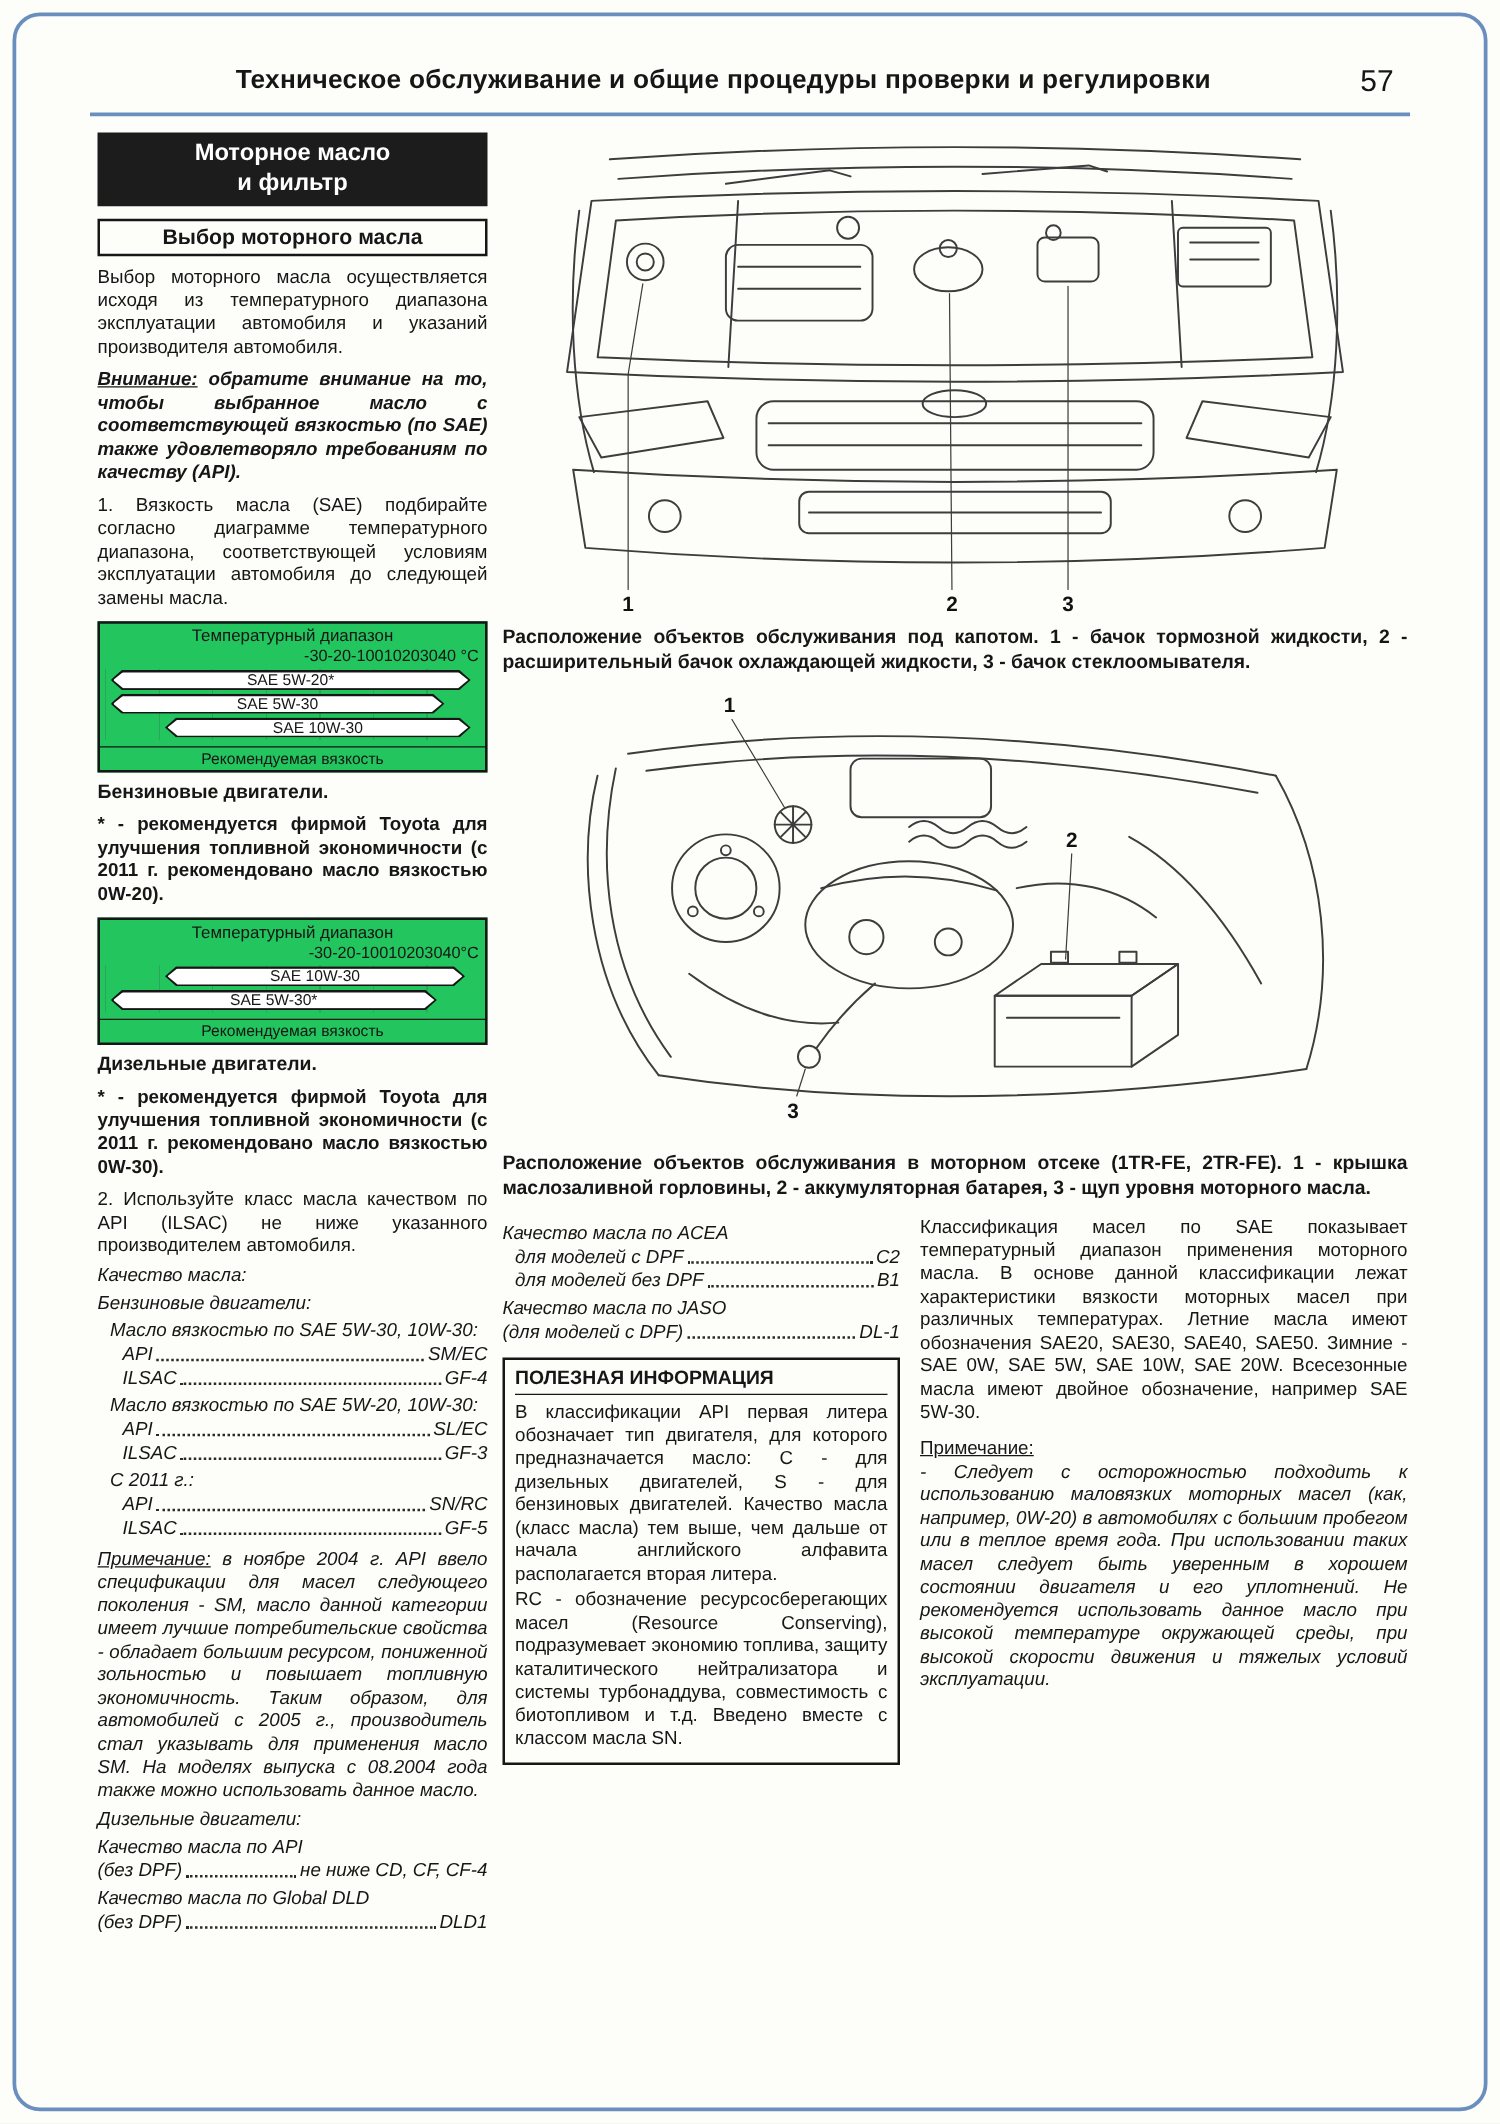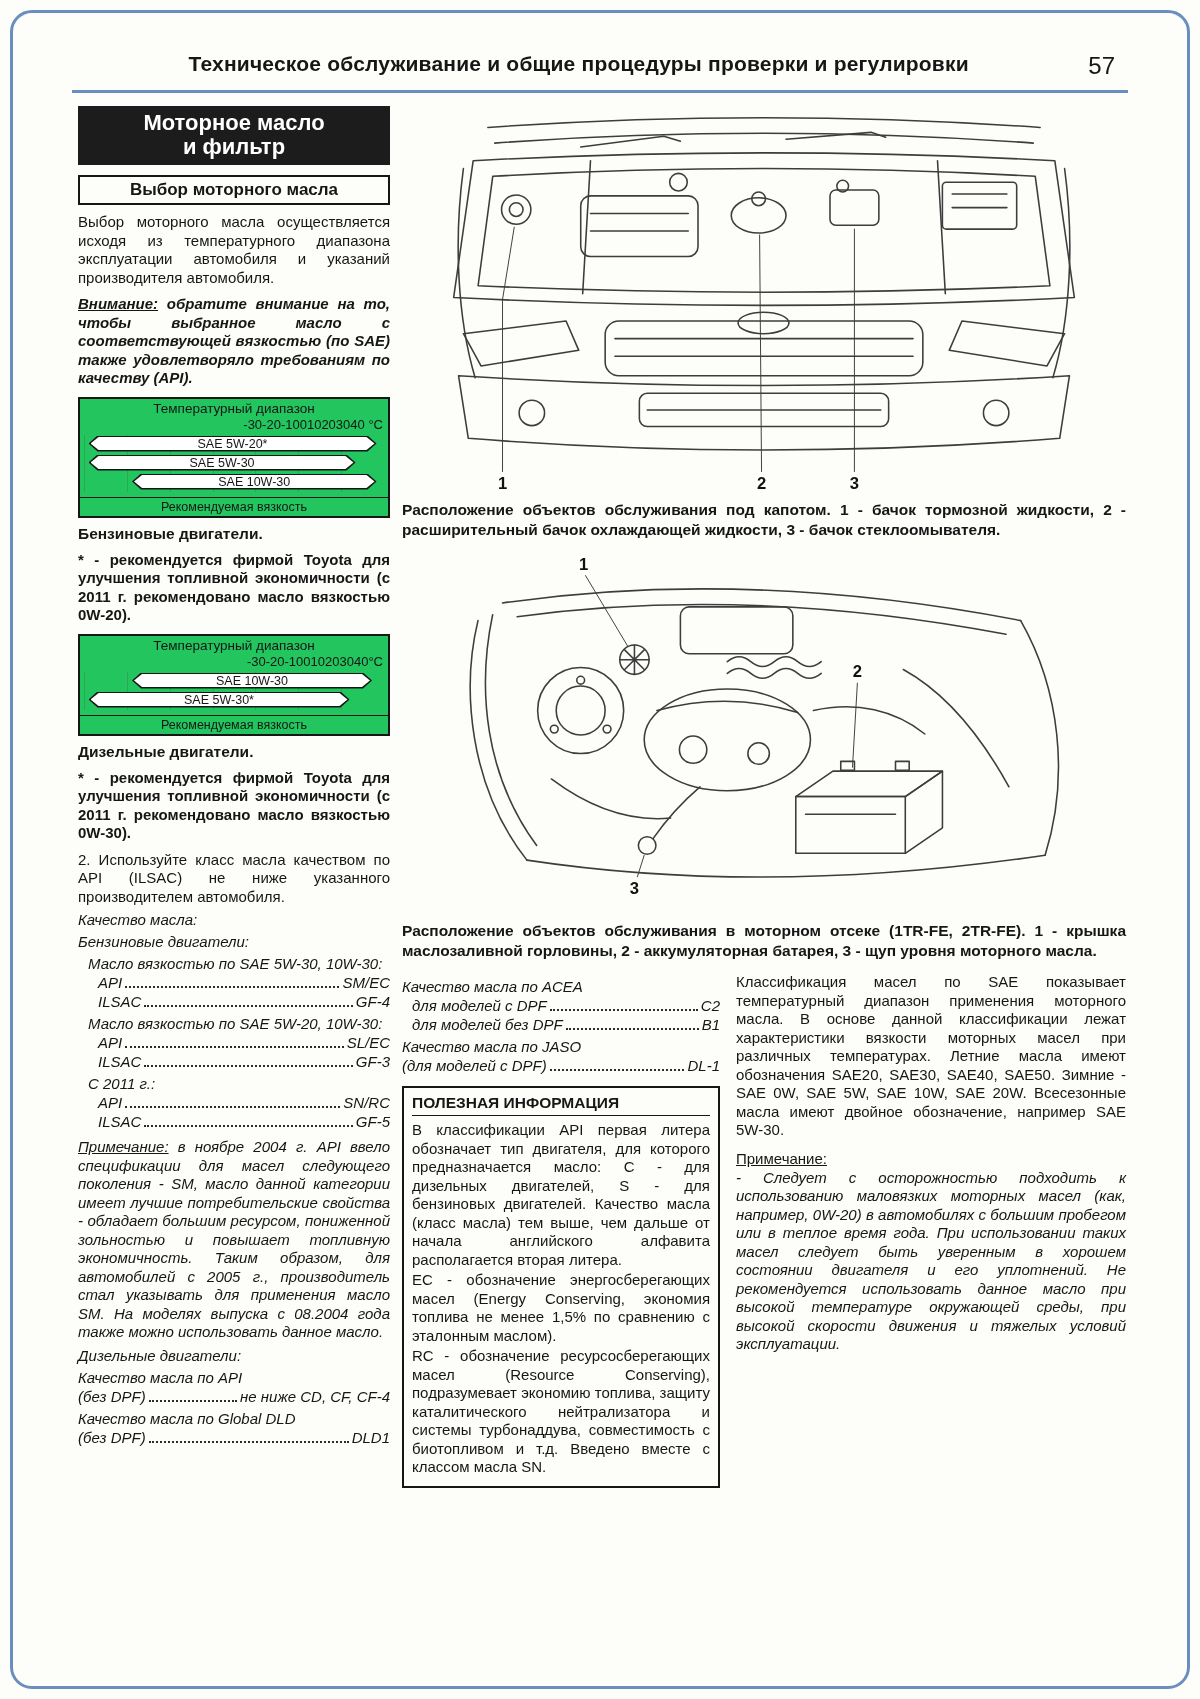--- a/index.html
+++ b/index.html
@@ -12,21 +12,21 @@
   .frame { position:absolute; inset:10px; border:3px solid #6a8fbe; border-radius:22px; pointer-events:none; }
 
   .pg-header { position:absolute; top:52px; left:85px; right:85px; display:flex; align-items:flex-start; }
   .pg-title { flex:1; text-align:center; font-weight:bold; font-size:21px; letter-spacing:.2px; }
   .pg-num { font-weight:normal; font-size:24px; margin-left:16px; }
   .pg-rule { position:absolute; top:90px; left:72px; right:72px; height:3px; background:#6a8fbe; }
 
   .col-left  { position:absolute; left:78px;  top:106px; width:312px; }
   .col-right { position:absolute; left:402px; top:104px; width:724px; }
 
-  .block-title { background:#1c1c1c; color:#fff; text-align:center; font-weight:bold; font-size:22px; line-height:24px; padding:5px 0 6px; }
+  .block-title { background:#1c1c1c; color:#fff; text-align:center; font-weight:bold; font-size:19px; line-height:24px; padding:5px 0 6px; }
   .sec-title { border:2px solid #161616; text-align:center; font-weight:bold; font-size:17px; padding:3px 0; margin-top:10px; }
 
   .body { font-size:15px; line-height:18.5px; margin-top:8px; }
   .j { text-align:justify; }
   .i { font-style:italic; }
   .b { font-weight:bold; }
   .u { text-decoration:underline; }
   .warn { font-weight:bold; font-style:italic; }
   .m0 { margin-top:0; }
 
@@ -90,20 +90,21 @@
 
     <div class="sec-title">Выбор моторного масла</div>
 
     <p class="body j">Выбор моторного масла осуществляется исходя из температурного диапазона эксплуатации автомобиля и указаний производителя автомобиля.</p>
 
     <p class="body j warn">
       <span class="u">Внимание:</span>
       <span>обратите внимание на то, чтобы выбранное масло с соответствующей вязкостью (по SAE) также удовлетворяло требованиям по качеству (API).</span>
     </p>
 
+    <p class="body j">1. Вязкость масла (SAE) подбирайте согласно диаграмме температурного диапазона, соответствующей условиям эксплуатации автомобиля до следующей замены масла.</p>
 
     <div class="tchart">
       <div class="tchart-title">Температурный диапазон</div>
       <div class="tchart-ticks">
         <span>-30</span>
         <span>-20</span>
         <span>-10</span>
         <span>0</span>
         <span>10</span>
         <span>20</span>
@@ -370,21 +371,20 @@
         <div class="lab i">Качество масла по JASO</div>
         <div class="leader-row i">
           <span>(для моделей с DPF)</span>
             <span class="dots"></span>
             <span>DL-1</span>
         </div>
 
         <div class="info-box">
           <div class="info-title">ПОЛЕЗНАЯ ИНФОРМАЦИЯ</div>
           <p class="body j m0">В классификации API первая литера обозначает тип двигателя, для которого предназначается масло: C - для дизельных двигателей, S - для бензиновых двигателей. Качество масла (класс масла) тем выше, чем дальше от начала английского алфавита располагается вторая литера.</p>
-          <p class="body j m0">EC - обозначение энергосберегающих масел (Energy Conserving, экономия топлива не менее 1,5% по сравнению с эталонным маслом).</p>
           <p class="body j m0">RC - обозначение ресурсосберегающих масел (Resource Conserving), подразумевает экономию топлива, защиту каталитического нейтрализатора и системы турбонаддува, совместимость с биотопливом и т.д. Введено вместе с классом масла SN.</p>
         </div>
       </div>
 
       <div class="far-col">
         <p class="body j m0">Классификация масел по SAE показывает температурный диапазон применения моторного масла. В основе данной классификации лежат характеристики вязкости моторных масел при различных температурах. Летние масла имеют обозначения SAE20, SAE30, SAE40, SAE50. Зимние - SAE 0W, SAE 5W, SAE 10W, SAE 20W. Всесезонные масла имеют двойное обозначение, например SAE 5W-30.</p>
         <div class="lab u" style="margin-top:10px;">Примечание:</div>
         <p class="body j i" style="margin-top:2px;">- Следует с осторожностью подходить к использованию маловязких моторных масел (как, например, 0W-20) в автомобилях с большим пробегом или в теплое время года. При использовании таких масел следует быть уверенным в хорошем состоянии двигателя и его уплотнений. Не рекомендуется использовать данное масло при высокой температуре окружающей среды, при высокой скорости движения и тяжелых условий эксплуатации.</p>
       </div>
 

